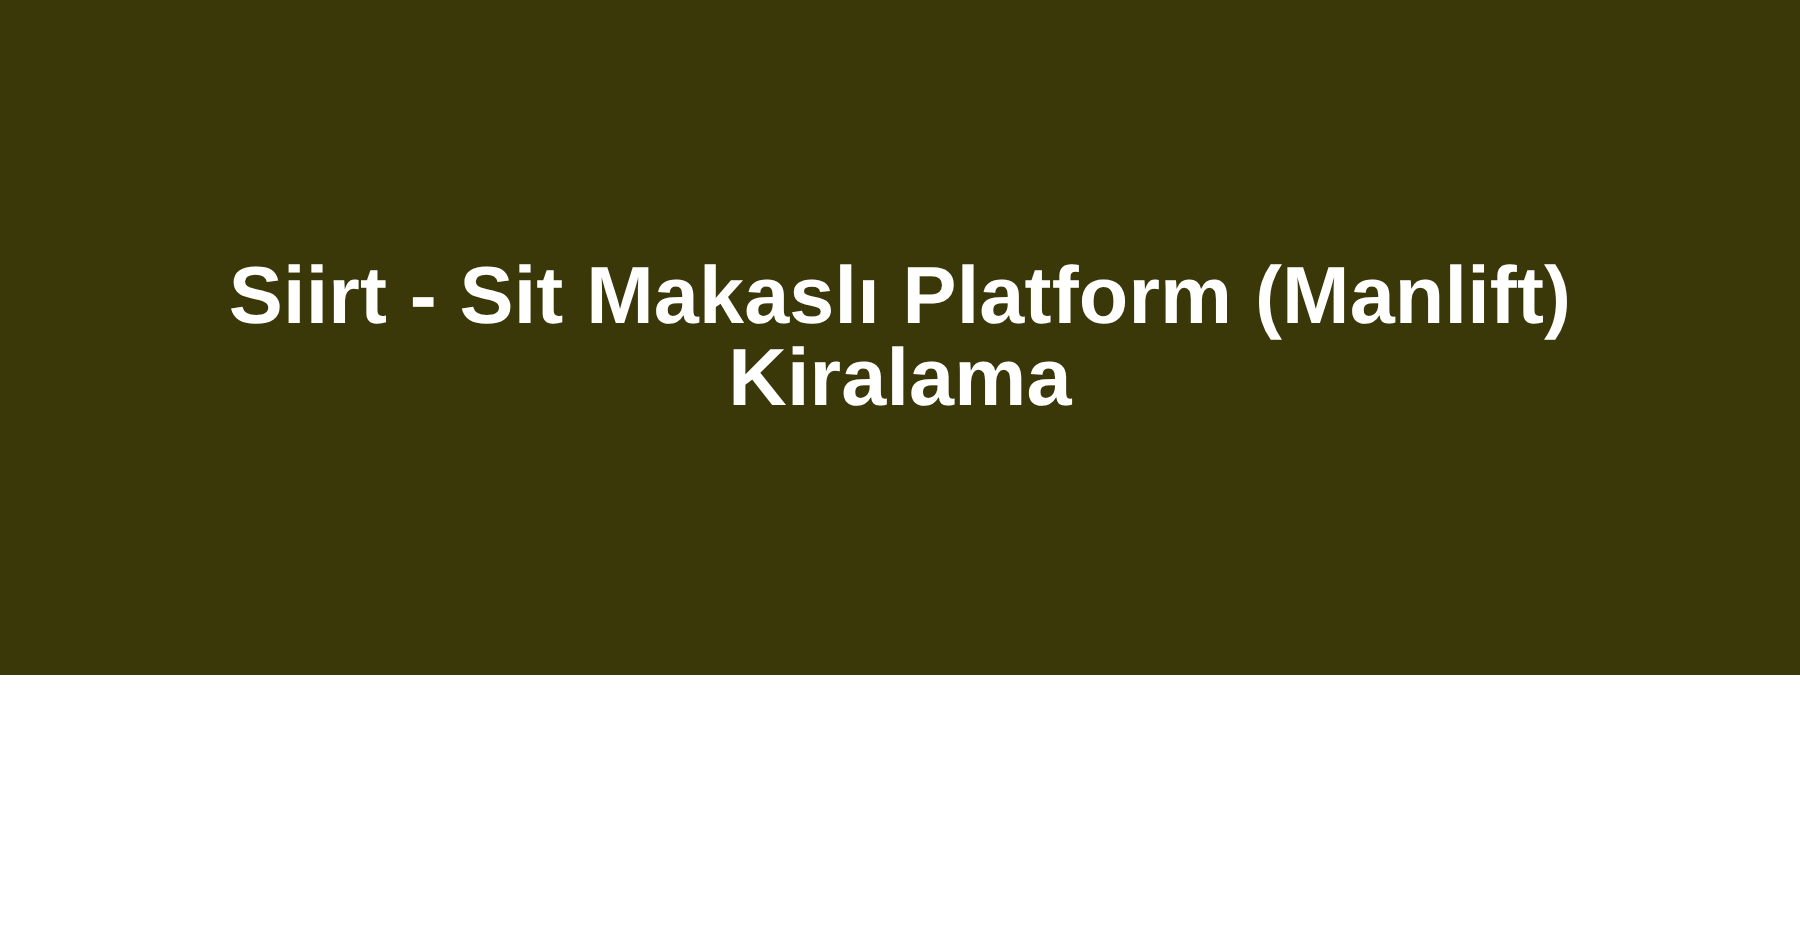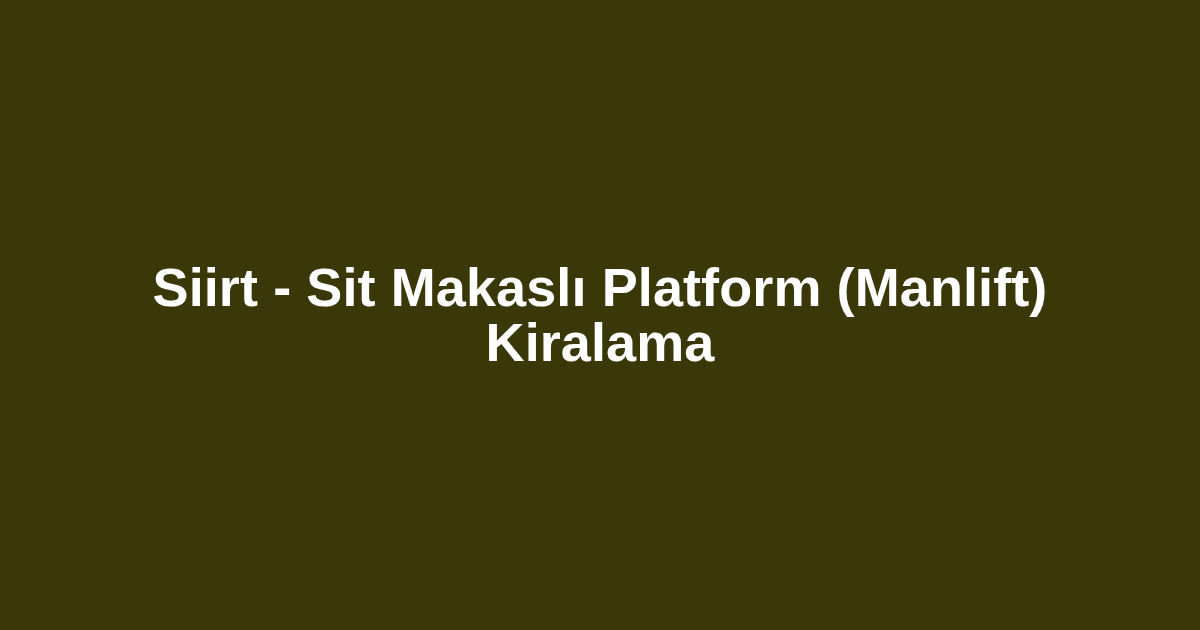--- a/index.html
+++ b/index.html
@@ -13,21 +13,21 @@
     height: 630px;
     overflow: hidden;
     font-family: "Liberation Sans", sans-serif;
   }
 
   
   .og-card {
     position: relative;
     box-sizing: border-box;
     width: 1200px;
-    height: 630px;
+    height: 450px;
     background-color: #3a3708;
     display: flex;
     align-items: center;
     justify-content: center;
     padding: 0 92px;
   }
 
   .og-card__inner {
     width: 100%;
     max-width: 1080px;

